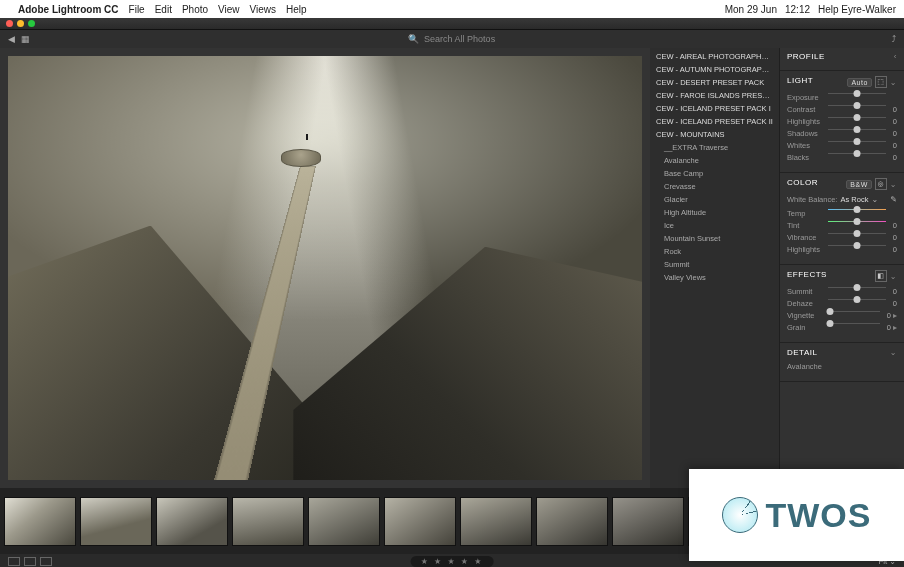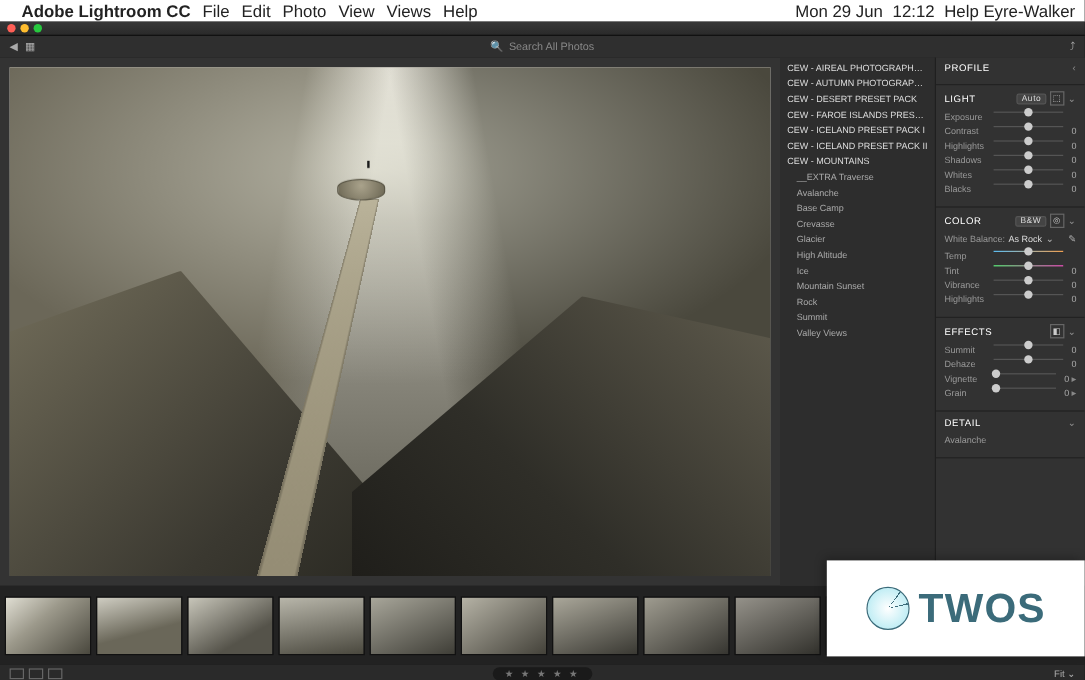--- a/index.html
+++ b/index.html
@@ -1,17 +1,17 @@
 <!DOCTYPE html>
 <html><head>
 <meta charset="utf-8">
 <style>
 *{margin:0;padding:0;box-sizing:border-box;font-family:Helvetica,Arial,sans-serif;-webkit-font-smoothing:antialiased}
 body{width:904px;height:567px;background:#1a1a1a;overflow:hidden;position:relative}
-.menubar{height:18px;background:#fff;display:flex;align-items:center;font-size:14px;color:#222;padding:0 8px;gap:10px}
+.menubar{height:18px;background:#fff;display:flex;align-items:center;font-size:10px;color:#222;padding:0 8px;gap:10px}
 .menubar .logo{font-weight:bold}
 .menubar .spacer{flex:1}
 .menubar .right{display:flex;gap:8px;align-items:center}
 .titlebar{height:12px;background:linear-gradient(#383838,#2a2a2a);border-bottom:1px solid #111;display:flex;align-items:center;padding:0 6px}
 .dots{display:flex;gap:4px}
 .dot{width:7px;height:7px;border-radius:50%}
 .dot.r{background:#ff5f56}.dot.y{background:#ffbd2e}.dot.g{background:#27c93f}
 .toolbar{height:18px;background:#2f2f2f;display:flex;align-items:center;padding:0 8px;color:#aaa;font-size:9px}
 .toolbar .search{flex:0 0 auto;margin:0 auto;display:flex;align-items:center;gap:4px;position:absolute;left:50%;transform:translateX(-50%)}
 .toolbar .share{margin-left:auto}
@@ -31,21 +31,21 @@
 .presets{width:130px;background:#2d2d2d;border-right:1px solid #1f1f1f;font-size:8px;color:#ccc;overflow:hidden}
 .presets .hdr{height:16px;display:flex;align-items:center;padding:0 6px;font-size:8px;letter-spacing:0.5px;color:#fff;border-bottom:1px solid #1f1f1f}
 .presets .hdr .dots3{margin-left:auto;letter-spacing:1px}
 .presets .close{margin-left:4px}
 .preset-list{padding:2px 0}
 .preset-list div{padding:2px 6px;cursor:pointer;white-space:nowrap;overflow:hidden;text-overflow:ellipsis;font-size:7.5px;color:#bbb}
 .preset-list .pack{color:#ddd}
 .preset-list .sub{padding-left:14px;color:#aaa}
 .controls{width:124px;background:#323232;font-size:8px;color:#ccc;overflow:hidden}
 .section{border-bottom:1px solid #222;padding:5px 7px 7px}
-.sec-hdr{display:flex;align-items:center;justify-content:space-between;font-size:8px;letter-spacing:0.5px;color:#fff;margin-bottom:5px}
+.sec-hdr{display:flex;justify-content:space-between;font-size:8px;letter-spacing:0.5px;color:#fff;margin-bottom:5px}
 .sec-hdr .chev{color:#888}
 .slider-row{display:flex;align-items:flex-start;margin:3px 0}
 .slider-row .lbl{width:38px;font-size:7.5px;color:#999}
 .slider-row .track{flex:1;height:1px;background:#555;position:relative;margin:0 3px}
 .slider-row .thumb{width:7px;height:7px;background:#ccc;border-radius:50%;position:absolute;left:50%;top:-3px;transform:translateX(-50%)}
 .slider-row .val{width:8px;text-align:right;color:#aaa;font-size:7.5px}
 .pill{background:#444;border:1px solid #555;border-radius:2px;padding:0 3px;font-size:7px;color:#ddd}
 .icon-sq{width:12px;height:12px;border:1px solid #666;display:inline-flex;align-items:center;justify-content:center;font-size:7px;color:#ccc}
 .light-hdr{display:flex;align-items:center;gap:3px}
 .wb-row{display:flex;align-items:center;gap:3px;margin:2px 0 5px}
@@ -61,21 +61,21 @@
 .thumb-img:nth-child(6){background:linear-gradient(145deg,#b5b2a5,#44423a)}
 .thumb-img:nth-child(7){background:linear-gradient(160deg,#aaa79a,#3a3933)}
 .thumb-img:nth-child(8){background:linear-gradient(150deg,#9f9c90,#363530)}
 .thumb-img:nth-child(9){background:linear-gradient(155deg,#95928a,#32312c)}
 .thumb-img:nth-child(10){background:linear-gradient(160deg,#8a877f,#2e2d29)}
 .bottom{height:15px;background:#2a2a2a;display:flex;align-items:center;padding:0 8px;color:#aaa;font-size:8px;position:relative}
 .bottom .view-icons{display:flex;gap:4px}
 .bottom .view-icons span{width:12px;height:9px;border:1px solid #666;display:inline-block}
 .bottom .stars{position:absolute;left:50%;transform:translateX(-50%);background:#1a1a1a;border-radius:8px;padding:1px 10px;letter-spacing:2px;color:#777}
 .bottom .fit{margin-left:auto;display:flex;align-items:center;gap:2px}
-.watermark{position:absolute;right:0;bottom:20px;width:215px;height:80px;background:#fff;display:flex;align-items:center;justify-content:center;gap:8px;box-shadow:-2px -2px 8px rgba(0,0,0,0.3)}
+.watermark{position:absolute;right:0;bottom:6px;width:215px;height:92px;background:#fff;display:flex;align-items:center;justify-content:center;gap:8px;box-shadow:-2px -2px 8px rgba(0,0,0,0.3)}
 .watermark .bulb{width:36px;height:36px;position:relative}
 .watermark .bulb::before{content:"";position:absolute;inset:0;border-radius:50%;background:radial-gradient(circle,#fff,#a8e6f0);border:1.5px solid #3b6b7a}
 .watermark .bulb::after{content:"";position:absolute;top:1px;left:1px;right:1px;bottom:1px;border-radius:50%;background:conic-gradient(from 15deg,transparent 0 20deg,#3b6b7a 20deg 24deg,transparent 24deg 60deg,#3b6b7a 60deg 64deg,transparent 64deg)}
 .watermark .txt{font-size:34px;font-weight:800;color:#3b6b7a;letter-spacing:1px}
 .grad-t{background:linear-gradient(90deg,#5bbcf0,#f0a050)!important}
 .grad-ti{background:linear-gradient(90deg,#5bf07a,#f050c0)!important}
 </style>
 </head>
 <body>
 

